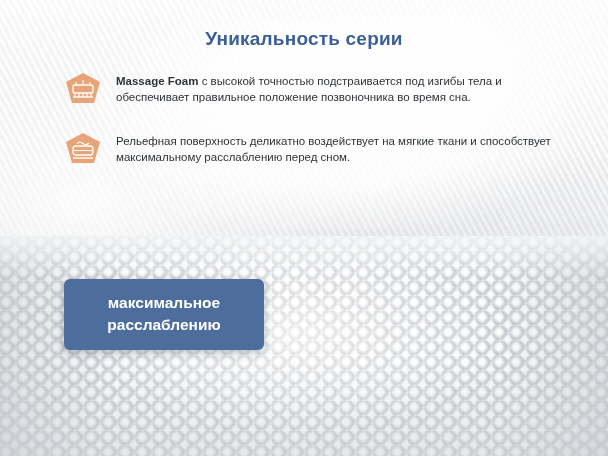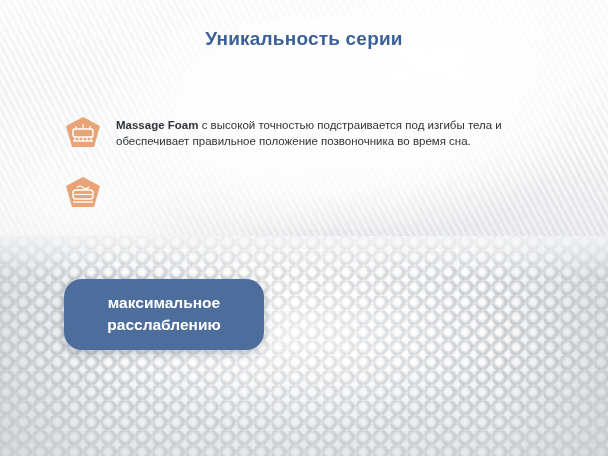--- a/index.html
+++ b/index.html
@@ -107,21 +107,20 @@
     font-weight: bold;
     color: #3b6098;
     letter-spacing: 0.2px;
   }
 
   
   .features {
     position: absolute;
     left: 64px; top: 70px;
     width: 500px;
-    margin-top: 44px;
   }
   .feature {
     display: flex;
     align-items: flex-start;
     margin-bottom: 22px;
   }
   .badge {
     position: relative;
     flex: 0 0 auto;
     width: 38px; height: 36px;
@@ -138,21 +137,21 @@
   }
   .feature-text b { font-weight: bold; }
 
   
   .pill {
     position: absolute;
     left: 64px; top: 279px;
     width: 184px;
     padding: 13px 8px 14px;
     background: #4d6e9c;
-    border-radius: 18px;
+    border-radius: 6px;
     box-shadow: 0 3px 10px rgba(40,55,80,0.28);
     text-align: center;
     color: #ffffff;
     font-size: 15.5px;
     font-weight: bold;
     line-height: 22px;
   }
   .pill-line { display: block; white-space: nowrap; }
 </style>
 </head>
@@ -188,20 +187,21 @@
     <div class="feature">
       <div class="badge">
         <svg width="38" height="36" viewBox="0 0 38 36">
           <path d="M19 1 L36 10 L30 31 L8 31 L2 10 Z" fill="#e8a376"></path>
           <rect x="9" y="14" width="20" height="9" rx="3" fill="none" stroke="#ffffff" stroke-width="1.4"></rect>
           <path d="M10 18.5 L28 18.5" stroke="#ffffff" stroke-width="1.1"></path>
           <path d="M9 26 L29 26" stroke="#ffffff" stroke-width="1.4"></path>
           <path d="M13 11.5 Q16 8.5 19 11.5 Q22 14 25 11" fill="none" stroke="#ffffff" stroke-width="1.2"></path>
         </svg>
       </div>
+      <div class="feature-text">Рельефная поверхность деликатно воздействует  на мягкие ткани и способствует максимальному расслаблению перед сном.</div>
     </div>
 
 
   </div>
 
   <div class="pill">
     <span class="pill-line">максимальное</span>
     <span class="pill-line">расслаблению</span>
   </div>
 

